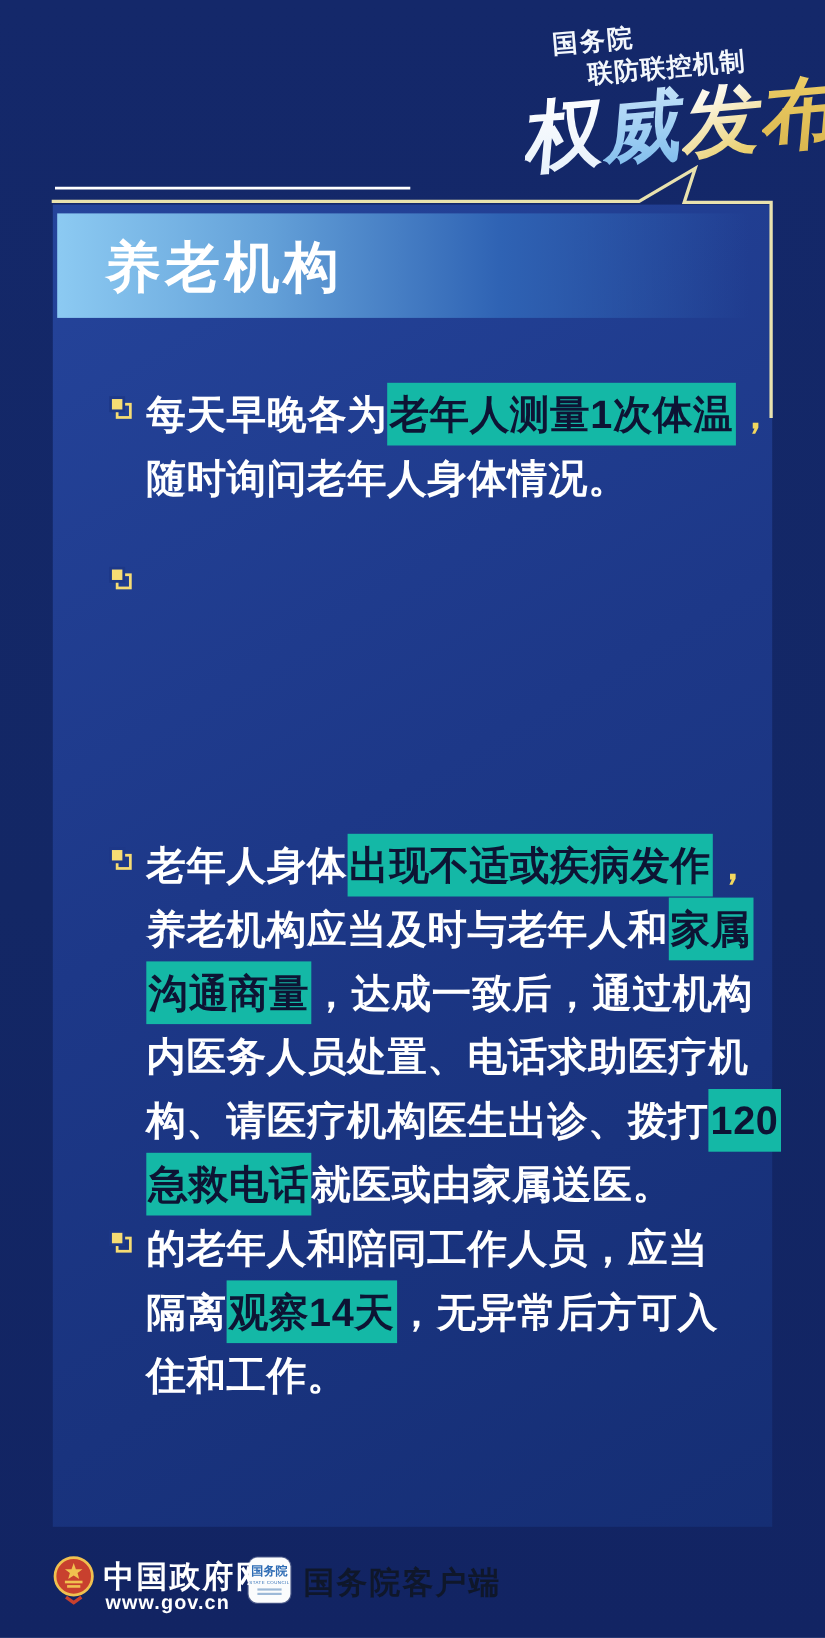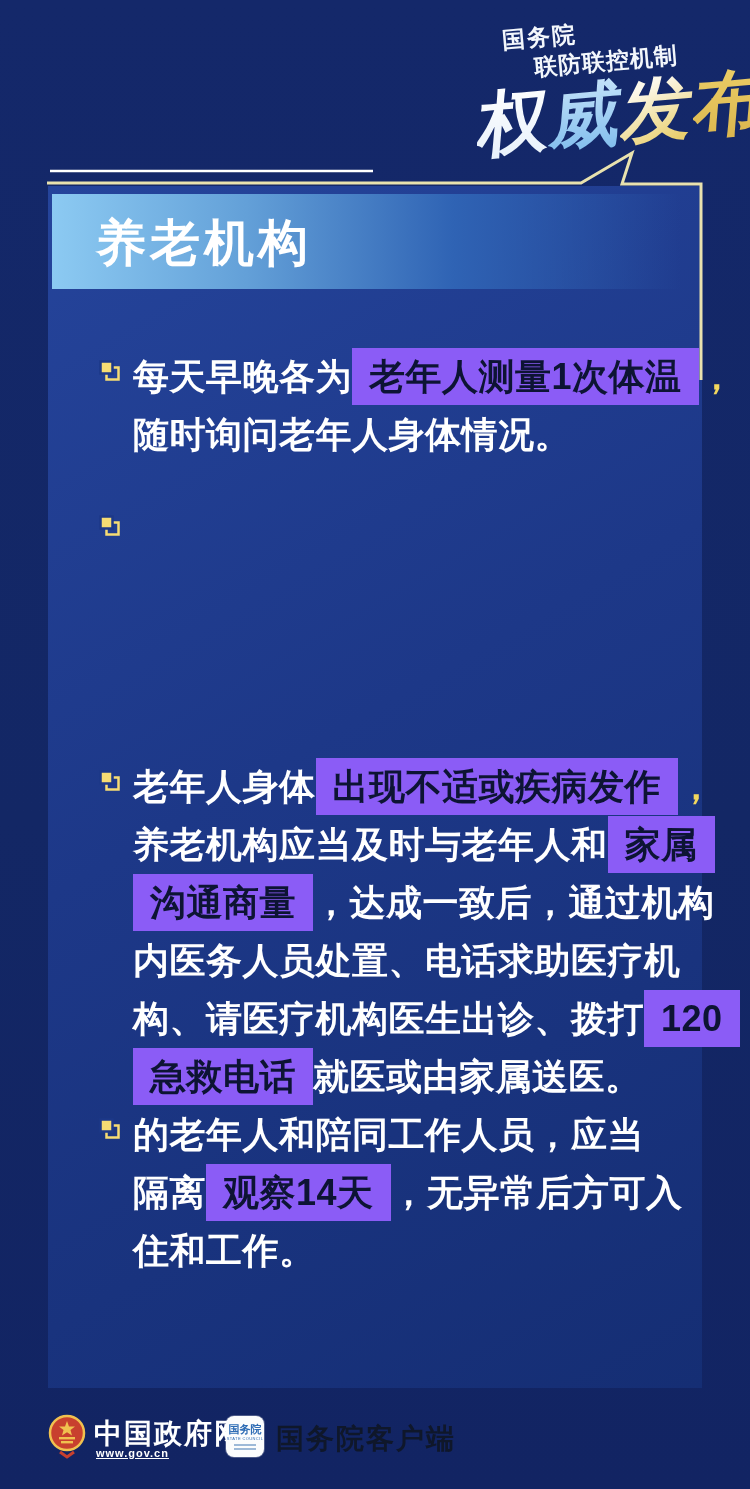--- a/index.html
+++ b/index.html
@@ -27,30 +27,30 @@
   .panel{position:absolute;left:48px;top:186px;width:654px;height:1202px;
     background:linear-gradient(150deg,#25449b 0%,#1d3888 45%,#152e74 100%);}
   .titlebar{position:absolute;left:52px;top:194px;width:648px;height:95px;
     background:linear-gradient(90deg,#8ccaf2 0%,#63a0d8 30%,#2f63b4 62%,rgba(31,64,150,0) 97%);}
   .titletext{position:absolute;left:96px;top:210px;font-size:50px;font-weight:bold;
     font-family:"DejaVu Serif",serif;color:#ffffff;letter-spacing:4px;}
   
   .bullet{position:absolute;left:133px;width:575px;}
   .bullet .line{height:58px;line-height:58px;font-size:36px;font-weight:bold;
     color:#ffffff;white-space:nowrap;letter-spacing:0.5px;}
-  .hl{background:#8b5cf6;color:#0d1434;padding:8px 17px;}
+  .hl{background:#14b8a6;color:#0d1434;padding:8px 2px;}
   .cy{color:#f2d75e;}
   .marker{position:absolute;left:-34px;top:12px;}
   .bpos0{top:348px;}
   .bpos1{top:503px;}
   .bpos2{top:758px;}
   .bpos3{top:1106px;}
   
   .f-site{position:absolute;left:94px;top:1415px;font-size:28px;font-weight:bold;color:#ffffff;letter-spacing:2px;}
-  .f-url{position:absolute;left:96px;top:1447px;font-size:11px;font-weight:bold;color:#ffffff;letter-spacing:1px;text-decoration:underline;}
+  .f-url{position:absolute;left:96px;top:1447px;font-size:18px;font-weight:bold;color:#ffffff;letter-spacing:1px;}
   .f-app{position:absolute;left:276px;top:1420px;font-size:28px;font-weight:bold;color:#0f172a;letter-spacing:2px;}
   .emblem{position:absolute;left:48px;top:1412px;}
   .appicon{position:absolute;left:226px;top:1416px;width:38px;height:41px;border-radius:8px;
     background:#fbfcfd;text-align:center;box-shadow:0 0 0 1px rgba(255,255,255,0.25);}
   .appicon .t1{font-size:11px;font-weight:bold;color:#2e6cb5;line-height:13px;padding-top:7px;letter-spacing:0;}
   .appicon .t2{font-size:4px;color:#2e6cb5;line-height:5px;letter-spacing:0.4px;}
   .appicon .bars{margin:3px auto 0 auto;width:22px;}
   .appicon .bars div{height:2px;background:#9db9d8;margin-top:2px;}
 </style>
 </head>

